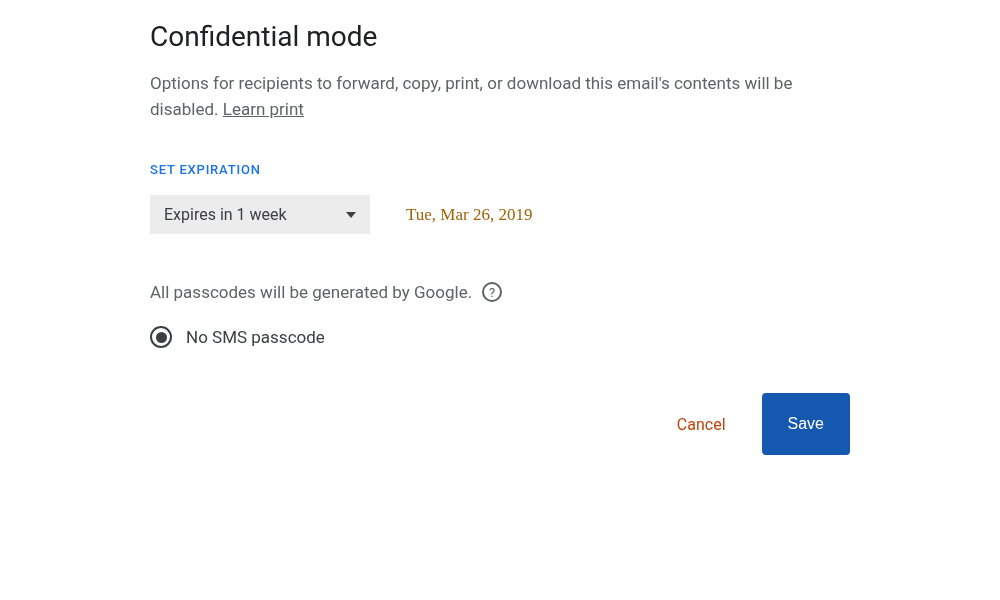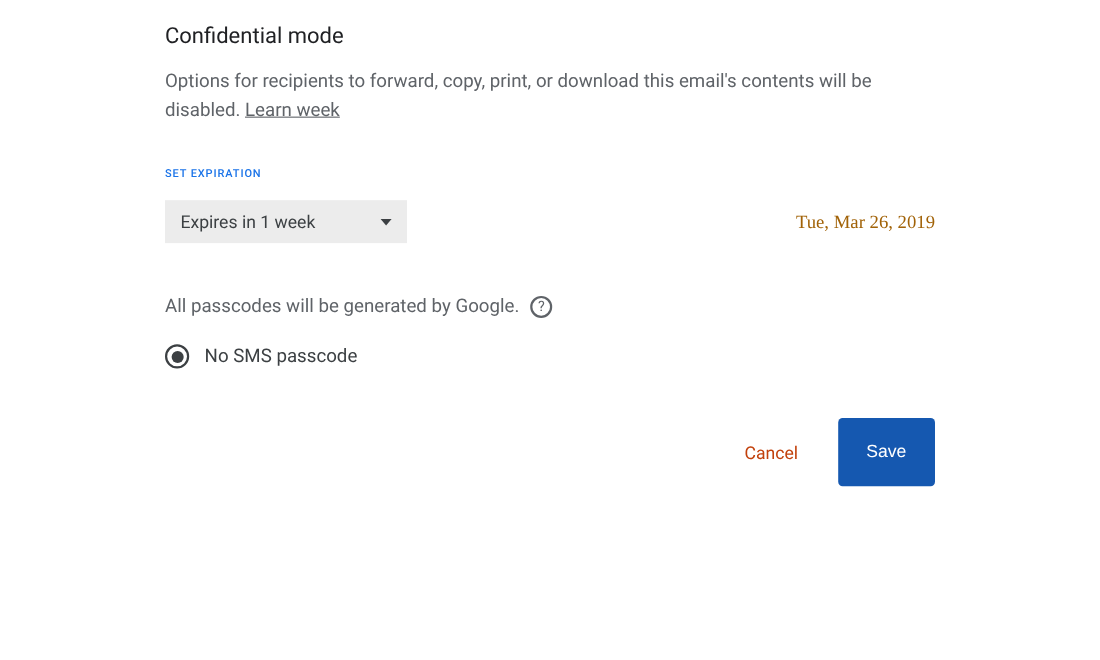--- a/index.html
+++ b/index.html
@@ -11,49 +11,48 @@
       font-family: Roboto, Arial, sans-serif;
       background: #ffffff;
       width: 1000px;
       height: 600px;
       padding: 20px 150px;
     }
     .dialog {
       width: 100%;
     }
     .title {
-      font-size: 20px;
+      font-size: 28px;
       font-weight: 400;
       color: #202124;
       margin-bottom: 18px;
     }
     .description {
       font-size: 17px;
       color: #5f6368;
       line-height: 1.5;
       margin-bottom: 40px;
     }
     .learn-more {
       color: #5f6368;
       text-decoration: underline;
       cursor: pointer;
     }
     .section-label {
-      font-size: 10px;
+      font-size: 13px;
       font-weight: 500;
       color: #1a73e8;
       letter-spacing: 0.8px;
       margin-bottom: 18px;
     }
     .expiration-row {
       display: flex;
       align-items: center;
       gap: 36px;
       margin-bottom: 48px;
-      justify-content: space-between;
     }
     .dropdown {
       display: flex;
       align-items: center;
       justify-content: space-between;
       background: #ececec;
       padding: 10px 14px;
       width: 220px;
       cursor: pointer;
       font-size: 16px;
@@ -148,21 +147,21 @@
       cursor: pointer;
     }
   </style>
 </head>
 <body>
 
 <div class="dialog">
   <h1 class="title">Confidential mode</h1>
 
   <p class="description">
-    <span>Options for recipients to forward, copy, print, or download this email's contents will be disabled. </span><a class="learn-more">Learn week</a>
+    <span>Options for recipients to forward, copy, print, or download this email's contents will be disabled. </span><a class="learn-more">Learn print</a>
   </p>
 
   <div class="section-label">SET EXPIRATION</div>
 
   <div class="expiration-row">
     <div class="dropdown">
       <span>Expires in 1 week</span>
       <span class="dropdown-arrow"></span>
     </div>
     <span class="expiration-date">Tue, Mar 26, 2019</span>

